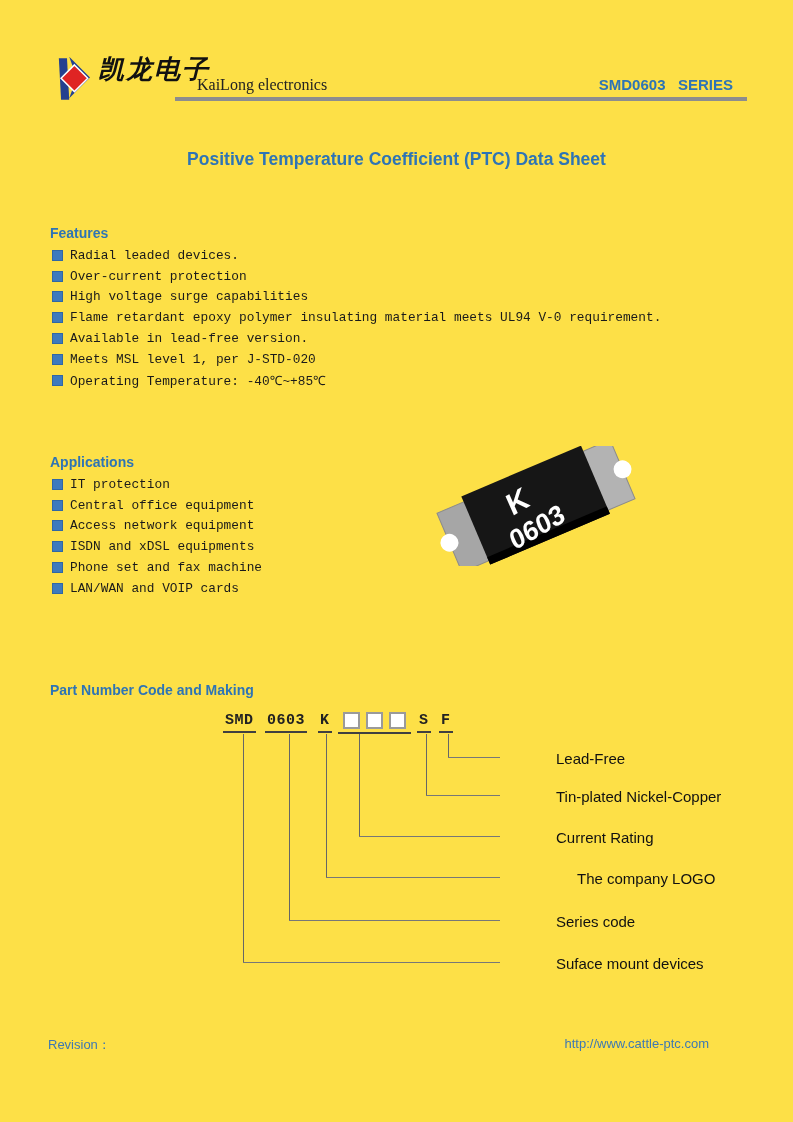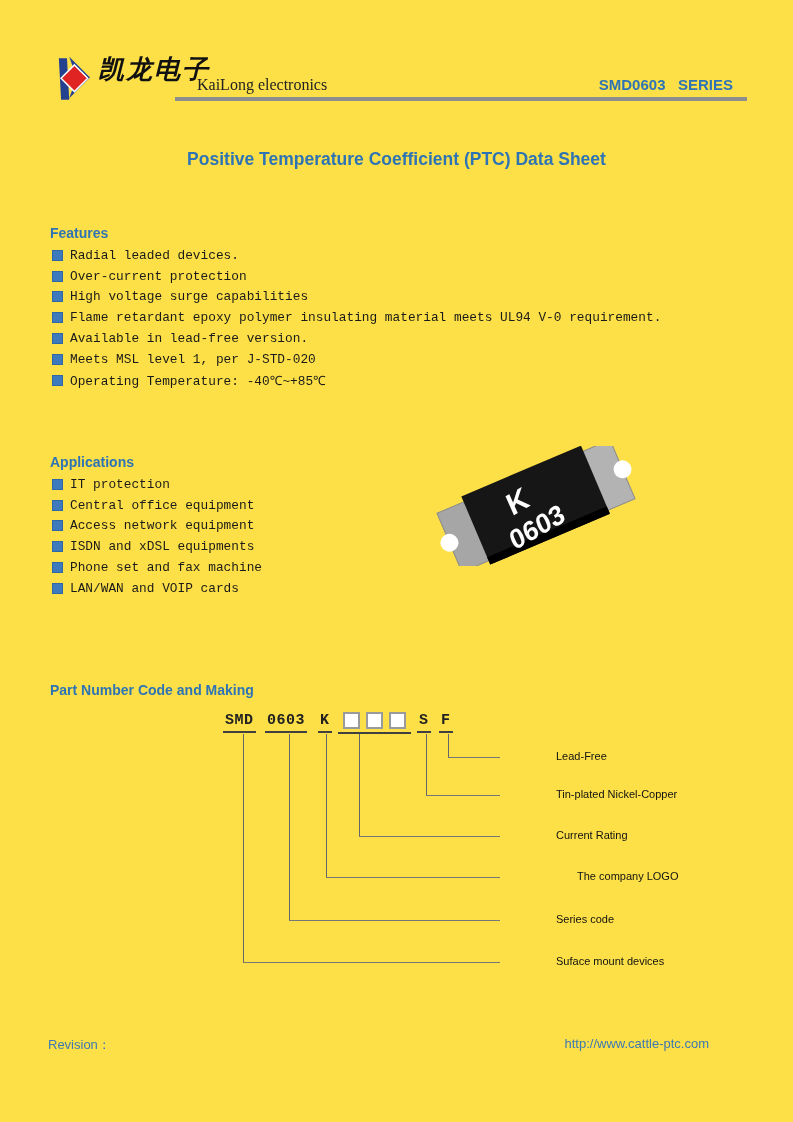--- a/index.html
+++ b/index.html
@@ -53,21 +53,21 @@
   .pn-boxes{
     position:absolute;top:12px;left:338px;border-bottom:2px solid #404040;
     padding:0 2px 3px 2px;white-space:nowrap;line-height:0;
   }
   .pn-box{
     display:inline-block;width:13px;height:13px;border:2px solid #9a9a9a;
     background:#fff;margin:0 3px;vertical-align:bottom;
   }
   .vline{position:absolute;width:1px;background:#666;}
   .hline{position:absolute;height:1px;background:#777;}
-  .pn-label{position:absolute;font-size:11px;color:#111;white-space:nowrap;padding-left:48px;}
+  .pn-label{position:absolute;font-size:15px;color:#111;white-space:nowrap;padding-left:48px;}
   
   .footer-revision{position:absolute;left:48px;top:1036px;font-size:13px;color:#3E78B2;}
   .footer-url{position:absolute;right:84px;top:1036px;font-size:13px;color:#3E78B2;cursor:pointer;}
 </style>
 </head>
 <body>
 
 <div class="page">
 
   <svg class="logo-svg" width="46" height="48" viewBox="0 0 62 60">

